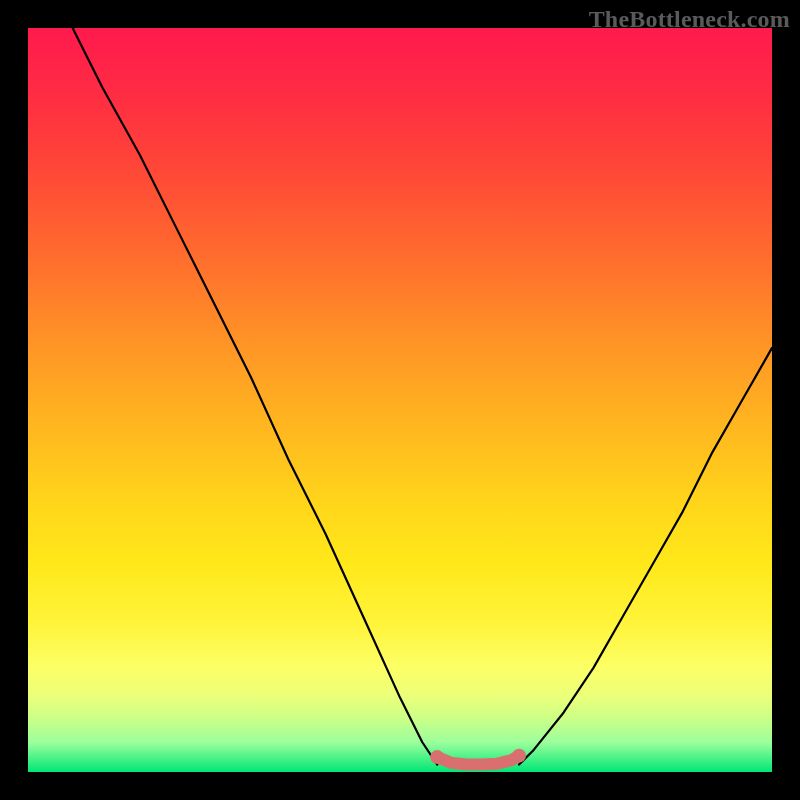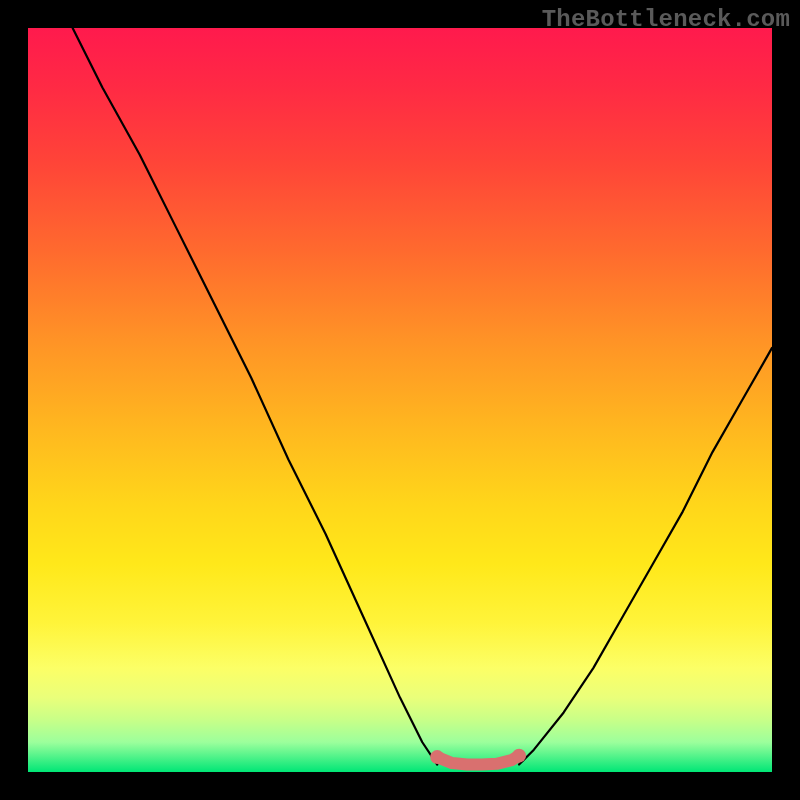--- a/index.html
+++ b/index.html
@@ -29,21 +29,21 @@
       #fcff66 86%,
       #eaff7a 90%,
       #c8ff88 93%,
       #9cff9c 96%,
       #00e676 100%);
   }
   .watermark {
     position: absolute;
     top: 6px;
     right: 10px;
-    font-family: Liberation Mono, monospace;
+    font-family: Liberation Serif, serif;
     font-size: 24px;
     font-weight: 600;
     color: #5a5a5a;
     letter-spacing: 0.2px;
     user-select: none;
   }
   svg.curve {
     position: absolute;
     inset: 0;
     width: 100%;

